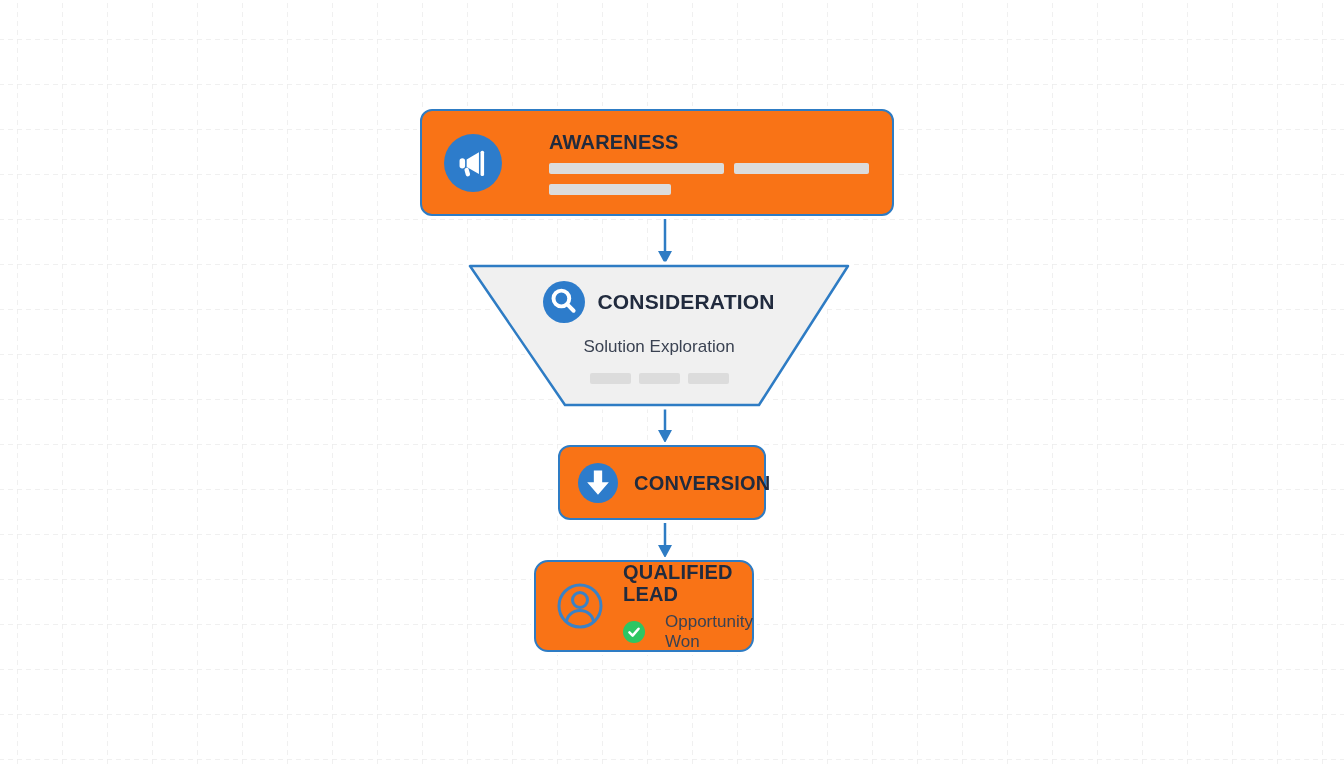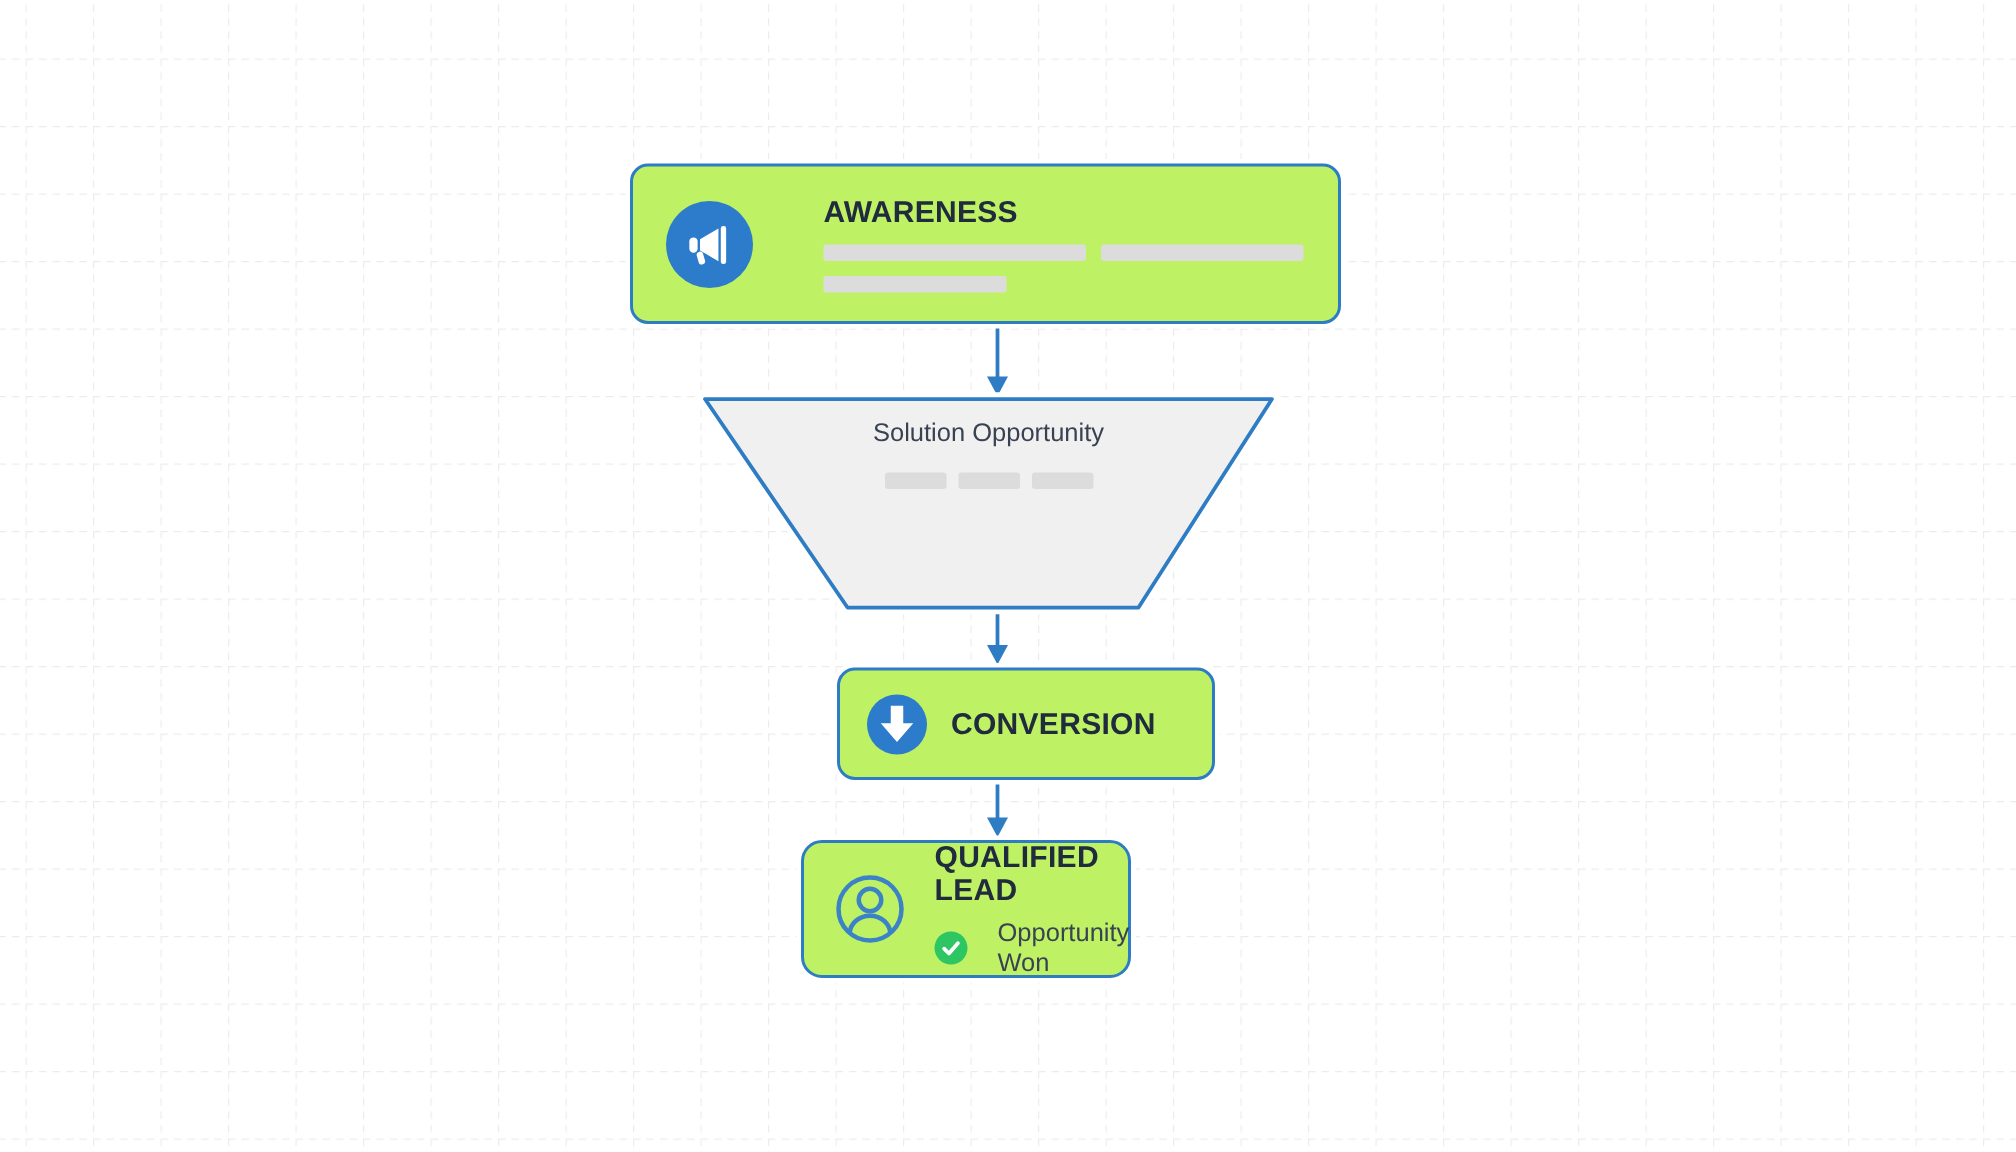--- a/index.html
+++ b/index.html
@@ -18,21 +18,21 @@
   .layer {
     position: absolute;
     left: 0; top: 0;
     width: 1344px;
     height: 768px;
     pointer-events: none;
   }
   .node {
     position: absolute;
     box-sizing: border-box;
-    background: #bef264;
+    background: #f97316;
     border: 2.5px solid #2e7cc4;
     box-shadow: 0 0 0 3px #ffffff;
     display: flex;
     align-items: center;
   }
   .node-title {
     font-size: 20px;
     font-weight: bold;
     color: #212b3e;
     letter-spacing: 0.2px;
@@ -86,21 +86,21 @@
   }
   .consideration-bars {
     margin-top: 16px;
     display: flex;
     gap: 8px;
   }
   .consideration-bars .bar { width: 41px; }
   
   .node-conversion {
     left: 558px; top: 445px;
-    width: 252px; height: 75px;
+    width: 208px; height: 75px;
     border-radius: 12px;
   }
   .node-conversion .icon-circle { width: 40px; height: 40px; margin-left: 18px; }
   .node-conversion .node-title { margin-left: 16px; }
   
   .node-qualified {
     left: 534px; top: 560px;
     width: 220px; height: 92px;
     border-radius: 14px;
   }
@@ -178,21 +178,30 @@
         <div class="bar" style="width:175px"></div>
         <div class="bar" style="width:135px"></div>
       </div>
       <div class="bar-row">
         <div class="bar" style="width:122px"></div>
       </div>
     </div>
   </div>
 
   <div class="consideration-content">
-    <div class="consideration-sub">Solution Opportunity</div>
+    <div class="consideration-head">
+      <div class="icon-circle">
+        <svg width="42" height="42" viewBox="0 0 48 48">
+          <circle cx="21" cy="20" r="9" fill="none" stroke="#ffffff" stroke-width="4.5"></circle>
+          <line x1="27.5" y1="26.5" x2="35" y2="34" stroke="#ffffff" stroke-width="4.5" stroke-linecap="round"></line>
+        </svg>
+      </div>
+      <div class="node-title">CONSIDERATION</div>
+    </div>
+    <div class="consideration-sub">Solution Exploration</div>
     <div class="consideration-bars">
       <div class="bar"></div>
       <div class="bar"></div>
       <div class="bar"></div>
     </div>
   </div>
 
   <div class="node node-conversion">
     <div class="icon-circle">
       <svg width="40" height="40" viewBox="0 0 48 48">

